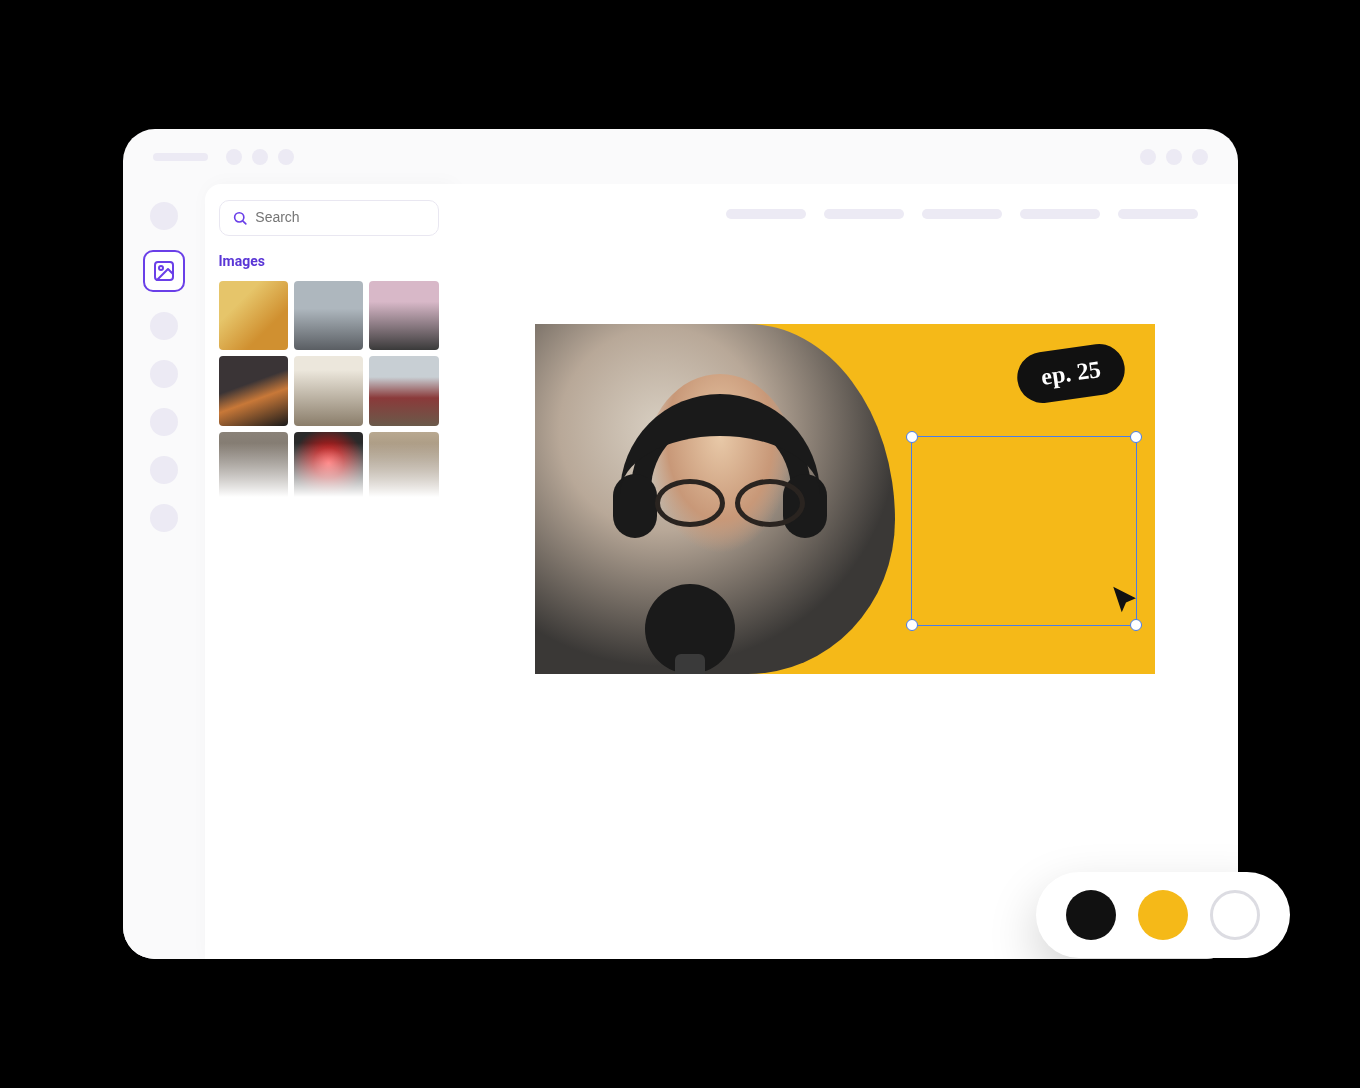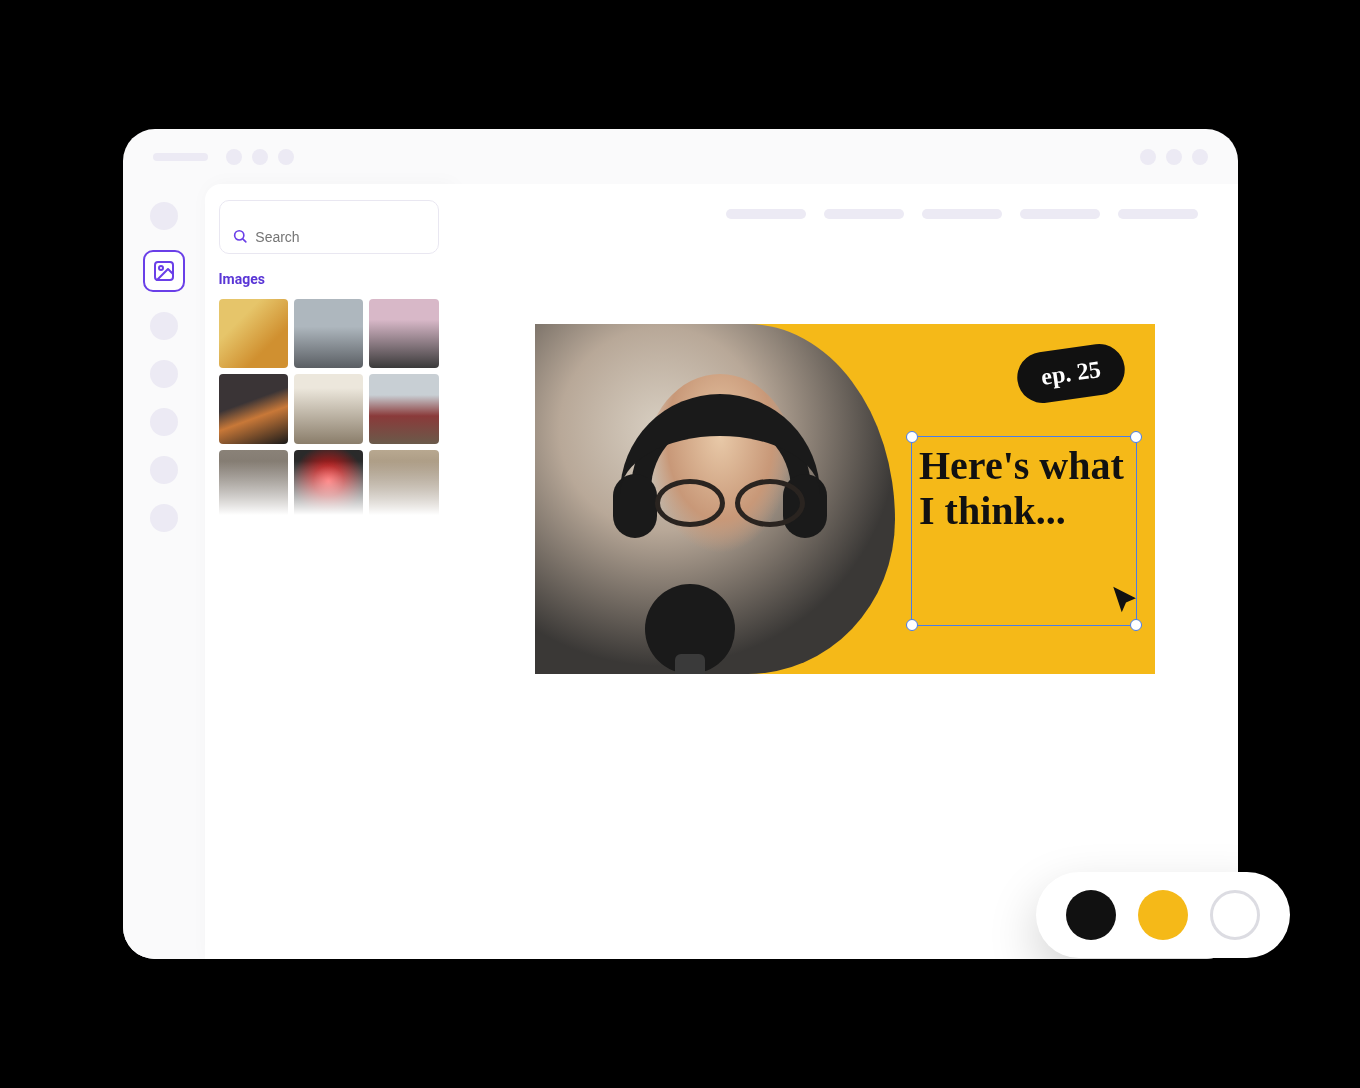--- a/index.html
+++ b/index.html
@@ -57,23 +57,23 @@
     background: #fff;
     border-radius: 16px 0 0 0;
     padding: 16px 14px;
     display: flex;
     flex-direction: column;
     gap: 12px;
     box-shadow: 2px 0 20px rgba(0,0,0,0.03);
     position: relative;
   }
   .search-box {
-    display: flex; align-items: flex-end; gap: 8px;
+    display: flex; align-items: flex-start; gap: 8px;
     border: 1.5px solid #e9e7f1; border-radius: 10px;
-    padding: 8px 12px; height: 54px;
+    padding: 8px 12px; height: 36px;
   }
   .search-box input {
     border: none; outline: none; font-size: 14px; color: #9d9ab0; width: 100%;
     background: transparent;
   }
   .panel-heading {
     font-size: 14px; font-weight: 700; color: #5a36d6; margin-top: 5px;
   }
   .thumb-grid {
     display: grid; grid-template-columns: repeat(3, 1fr); gap: 6px;
@@ -264,21 +264,20 @@
       <div class="canvas-stage">
         <div class="design">
           <div class="photo-blob">
             <div class="headphones-band"></div>
             <div class="headphone-cup-l"></div>
             <div class="headphone-cup-r"></div>
             <div class="glasses"></div>
             <div class="mic"></div>
           </div>
           <div class="ep-badge">ep. 25</div>
-          <div class="text-box">Here's what I think...</div>
           <div class="selection">
             <div class="sel-handle tl"></div>
             <div class="sel-handle tr"></div>
             <div class="sel-handle bl"></div>
             <div class="sel-handle br"></div>
           </div>
           <svg class="cursor-icon" width="34" height="34" viewBox="0 0 24 24" fill="#111">
             <path d="M3 2l6 18 3-7 7-3z"></path>
           </svg>
         </div>

